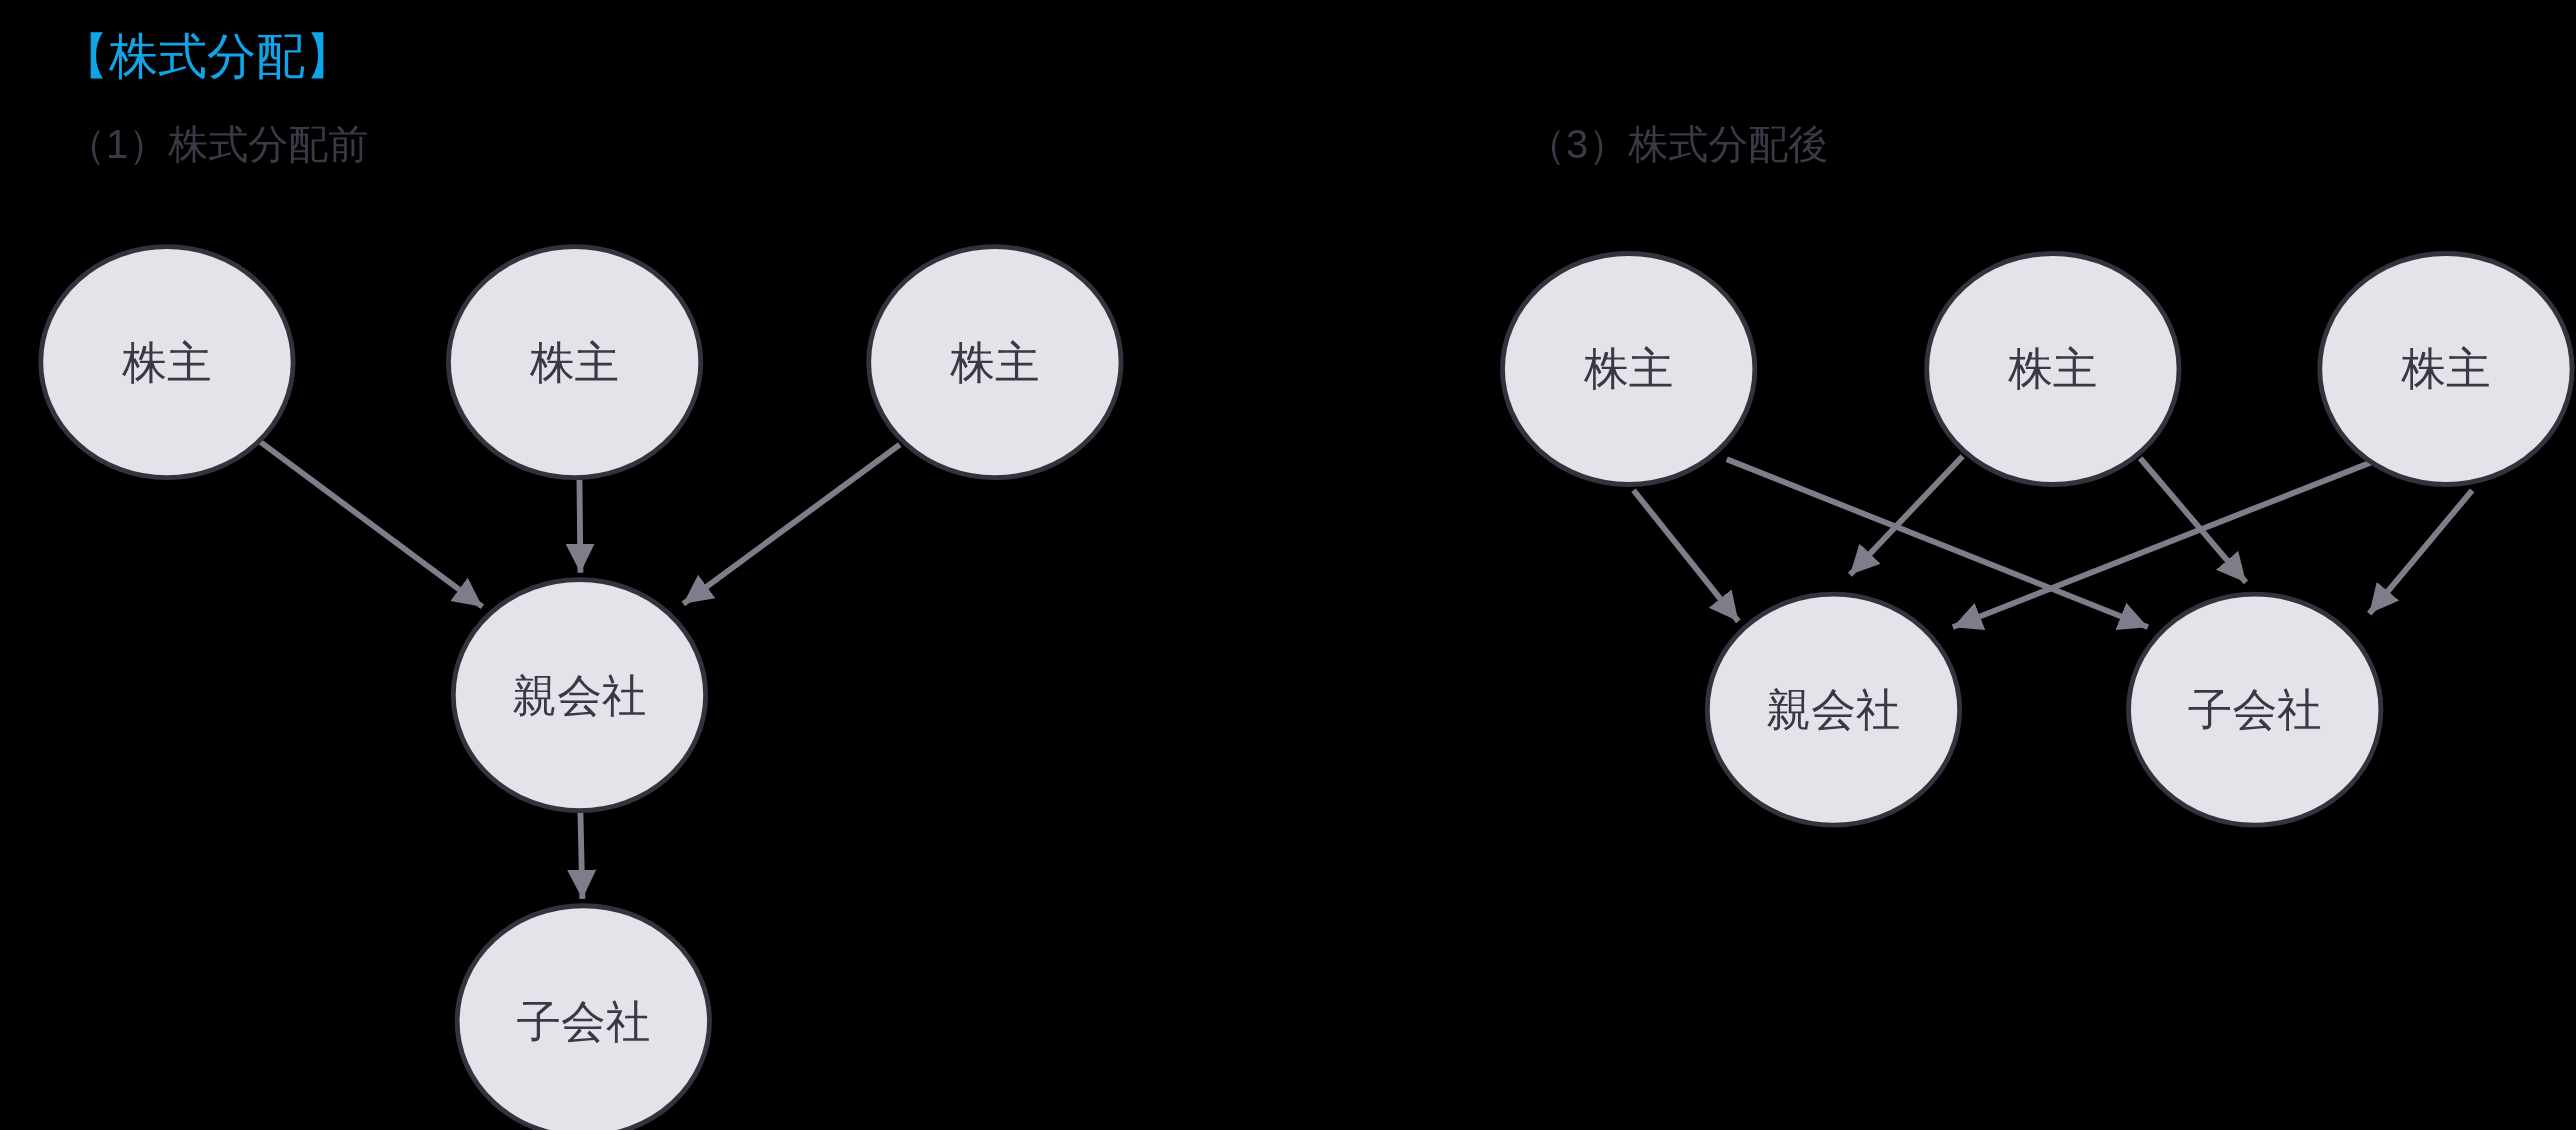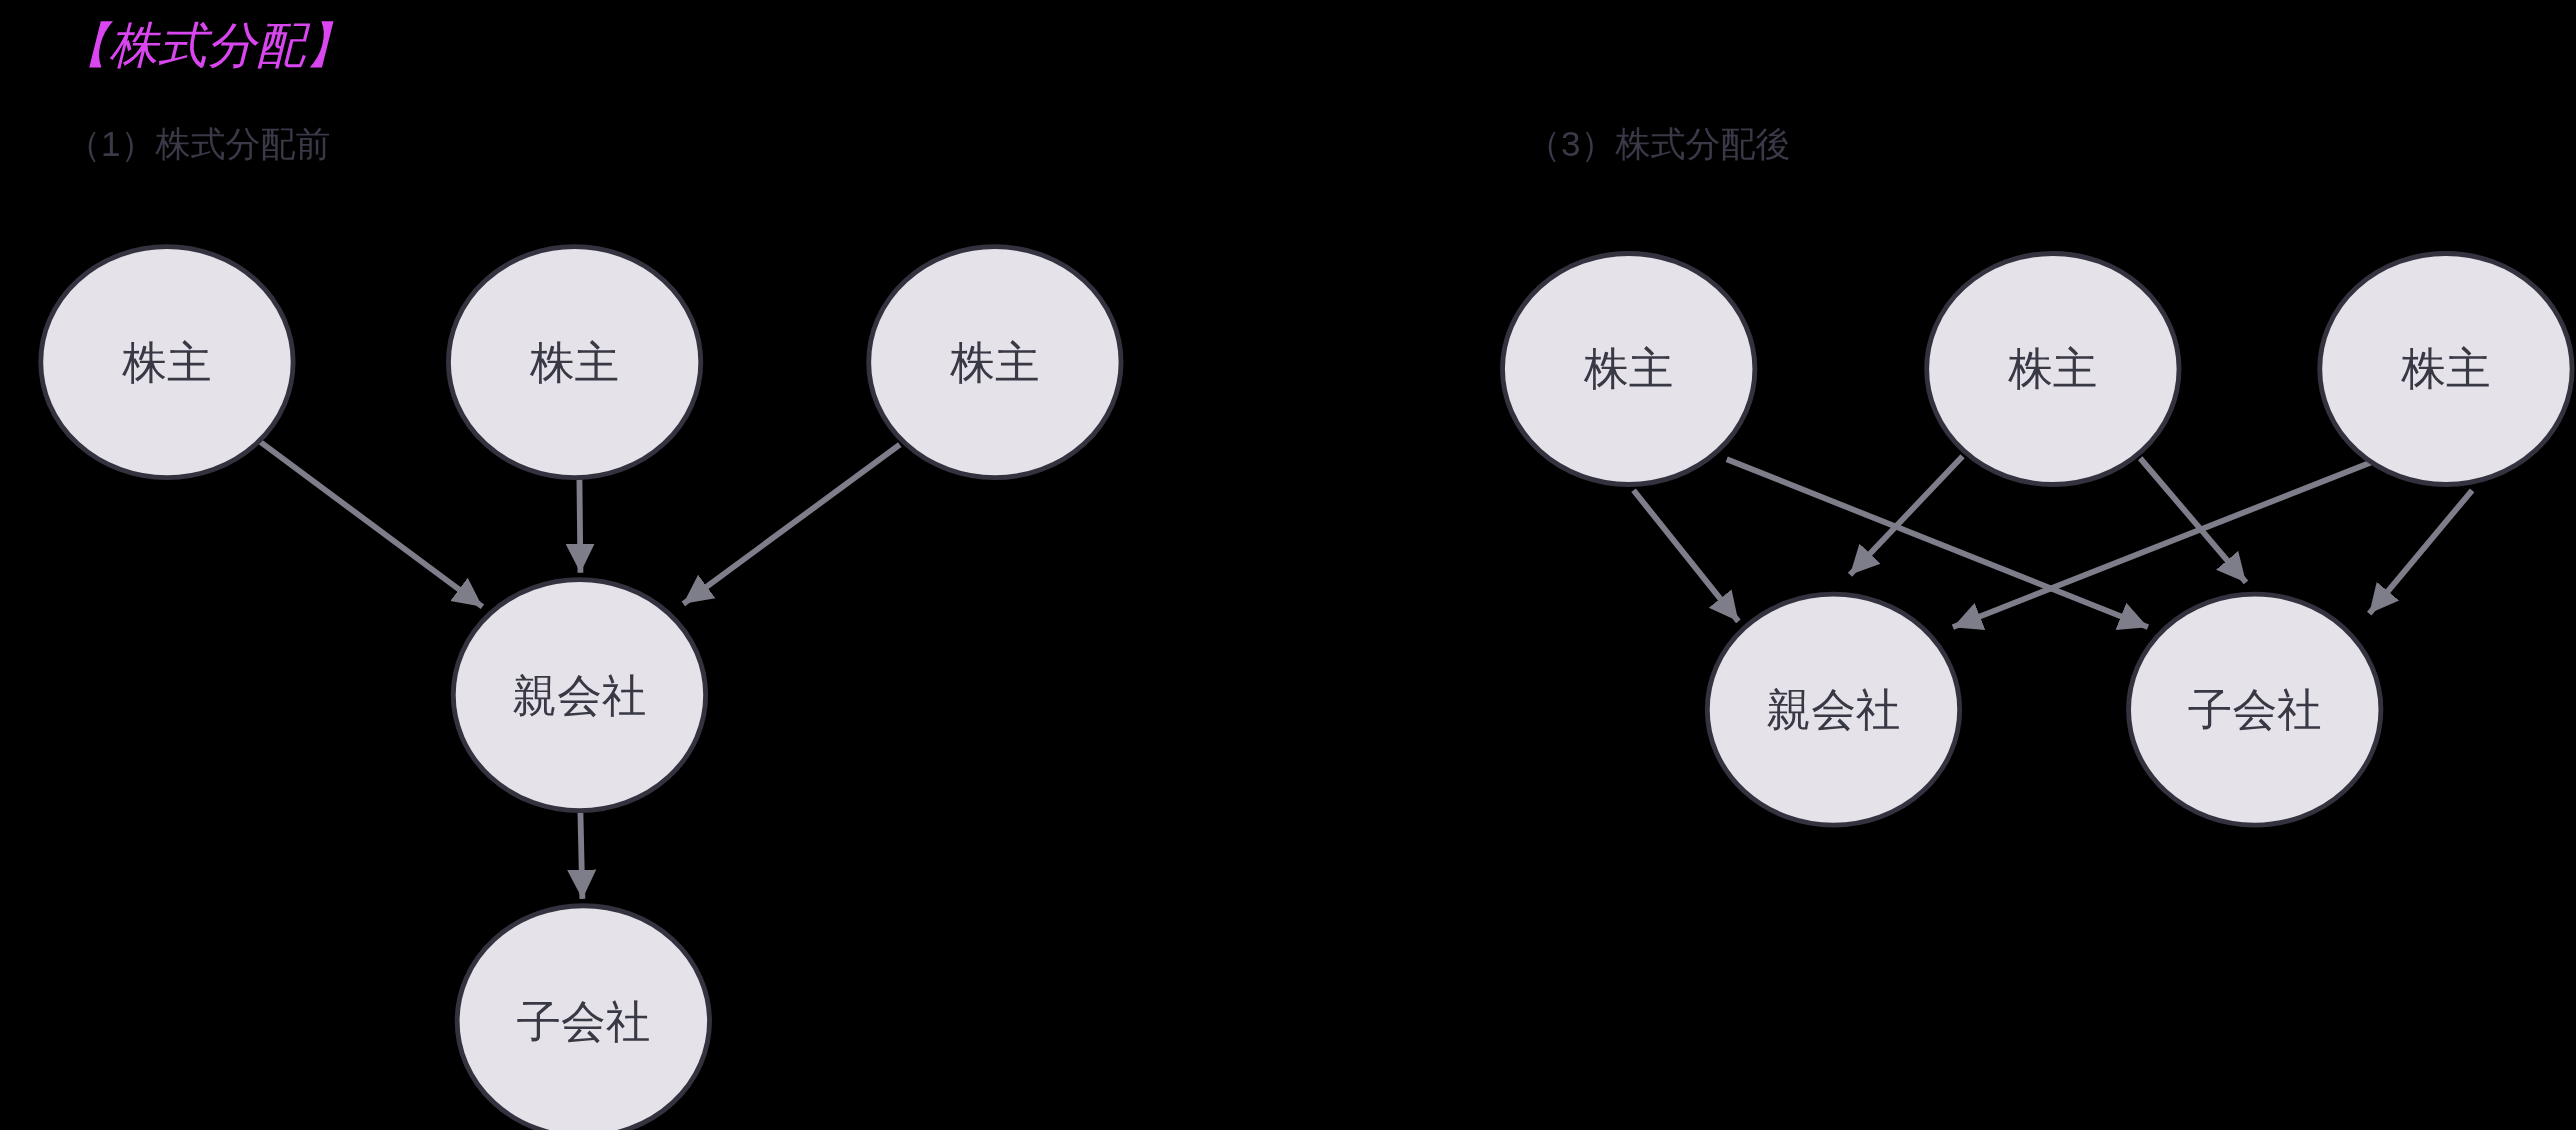--- a/index.html
+++ b/index.html
@@ -11,31 +11,30 @@
     position: relative;
     width: 2576px;
     height: 1131px;
     background: #000000;
     overflow: hidden;
     font-family: "Liberation Sans", sans-serif;
   }
   .page-title {
     position: absolute;
     left: 60px;
-    top: 18px;
+    top: 29px;
     font-size: 49px;
     line-height: 54px;
-    color: #d946ef;
+    color: #0ea5e9;
     white-space: nowrap;
-    font-style: italic;
   }
   .section-heading {
     position: absolute;
     top: 115px;
-    font-size: 35px;
+    font-size: 40px;
     line-height: 58px;
     color: #3b3947;
     white-space: nowrap;
   }
   .heading-before { left: 66px; }
   .heading-after  { left: 1526px; }
   .diagram-layer {
     position: absolute;
     left: 0;
     top: 0;

